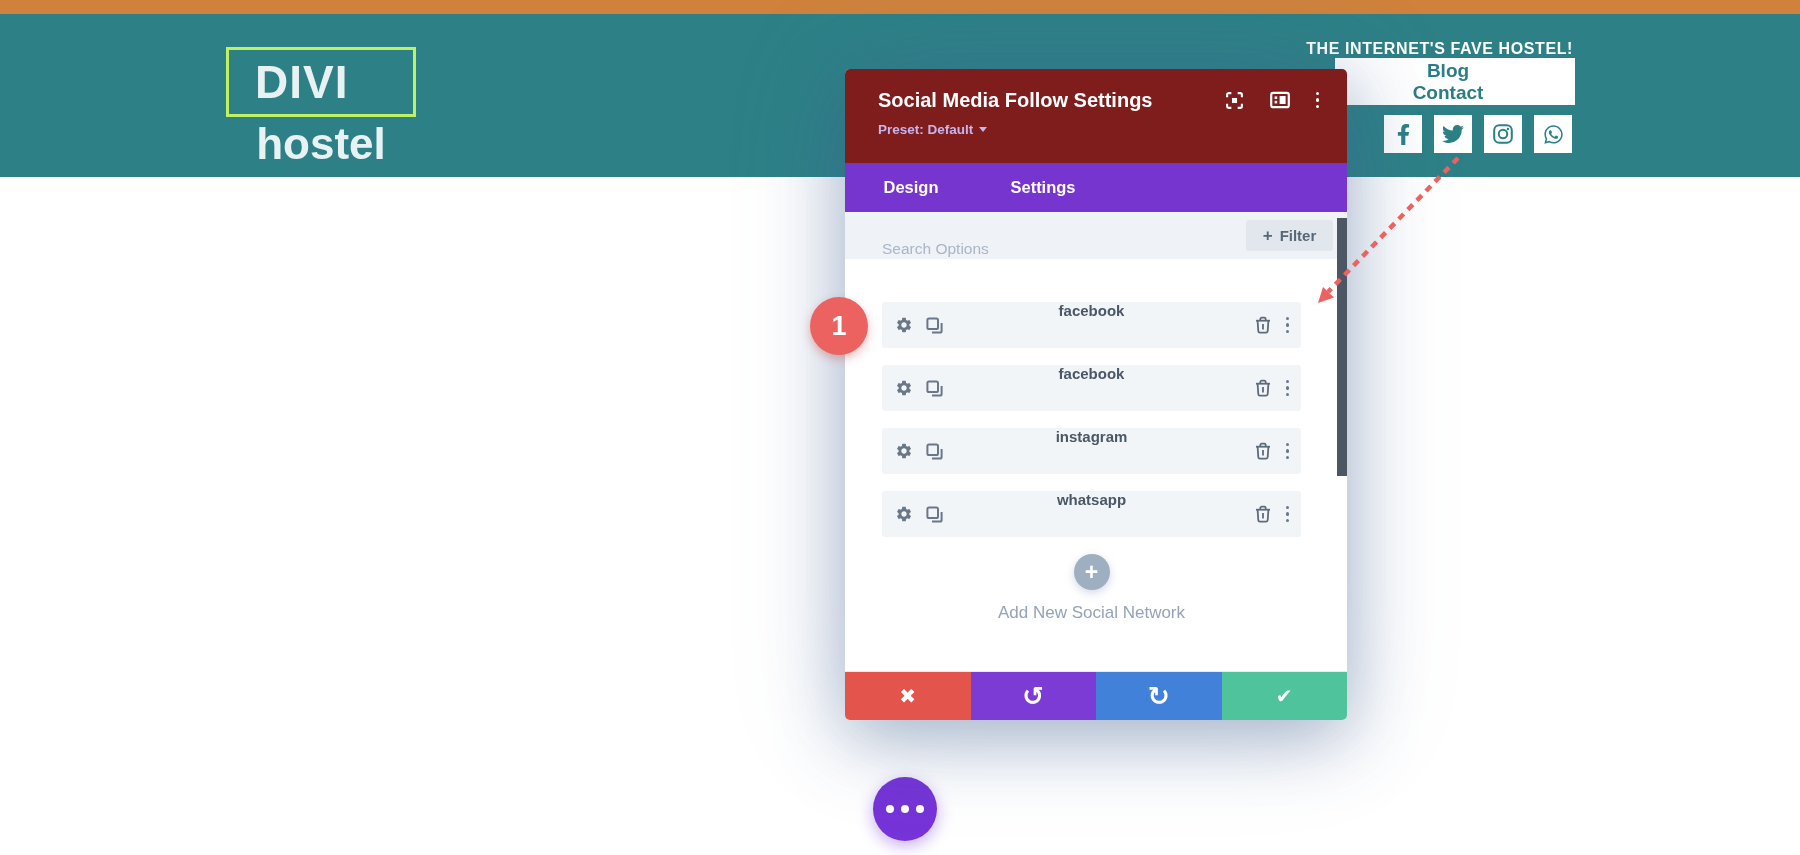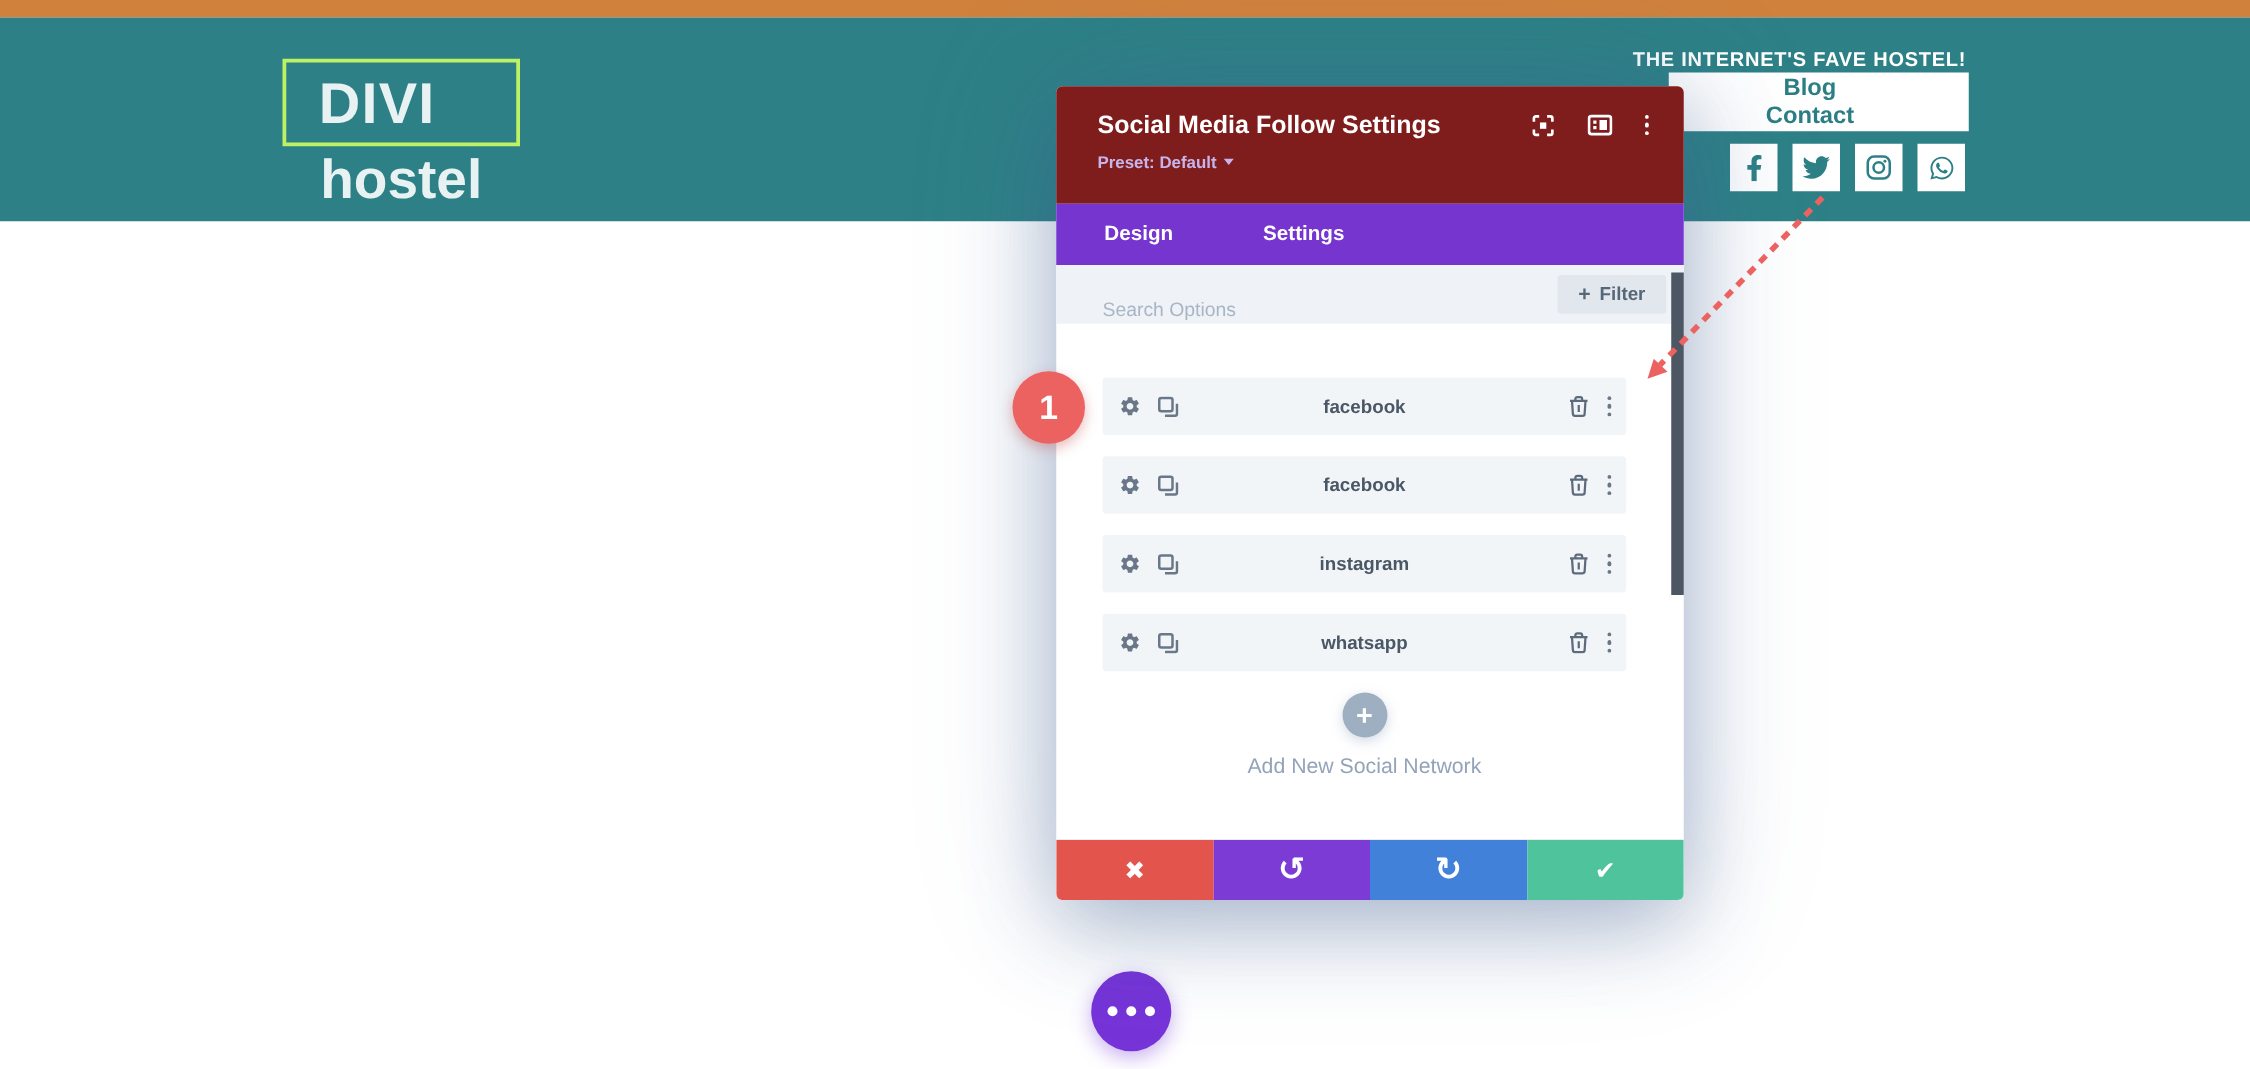--- a/index.html
+++ b/index.html
@@ -40,21 +40,21 @@
   .tab.active{background:#8b51ee;}
   .searchrow{height:47px;background:#eff2f6;position:relative;display:flex;align-items:flex-end;}
   .searchrow input{background:transparent;border:none;outline:none;margin-left:35px;width:290px;
     font-family:"Liberation Sans",sans-serif;font-size:15.5px;color:#4c5a69;}
   .searchrow input::placeholder{color:#a9b6c6;}
   .filter-btn{position:absolute;right:14px;top:8px;width:87px;height:31px;background:#e2e7ed;border-radius:3px;
     display:flex;align-items:center;justify-content:center;gap:7px;color:#56677a;font-size:15px;font-weight:600;cursor:pointer;}
   .filter-plus{font-size:17px;font-weight:700;color:#56677a;}
   .mbody{padding:43px 46px 0 37px;}
   .item-row{height:46px;background:#f2f5f8;border-radius:3px;margin-bottom:17px;
-    display:flex;align-items:center;position:relative;}
+    display:flex;position:relative;}
   .row-left{display:flex;align-items:center;gap:13px;margin-left:13px;z-index:2;}
   .row-right{display:flex;align-items:center;gap:14px;margin-left:auto;margin-right:12px;z-index:2;}
   .row-label{position:absolute;left:0;right:0;text-align:center;color:#4a5766;font-size:15px;font-weight:600;z-index:1;}
   .icon-btn{cursor:pointer;display:flex;align-items:center;justify-content:center;}
   .kebab-gray i{background:#6a7789;}
   .add-circle{width:36px;height:36px;border-radius:50%;background:#9fafc2;color:#ffffff;
     margin:11px auto 0;display:flex;align-items:center;justify-content:center;
     font-size:23px;font-weight:600;cursor:pointer;box-shadow:0 3px 10px rgba(130,150,180,.35);}
   .add-label{margin-top:13px;text-align:center;color:#93a3b8;font-size:17px;font-weight:400;}
   .mfooter{position:absolute;left:0;right:0;bottom:0;height:48px;display:flex;

